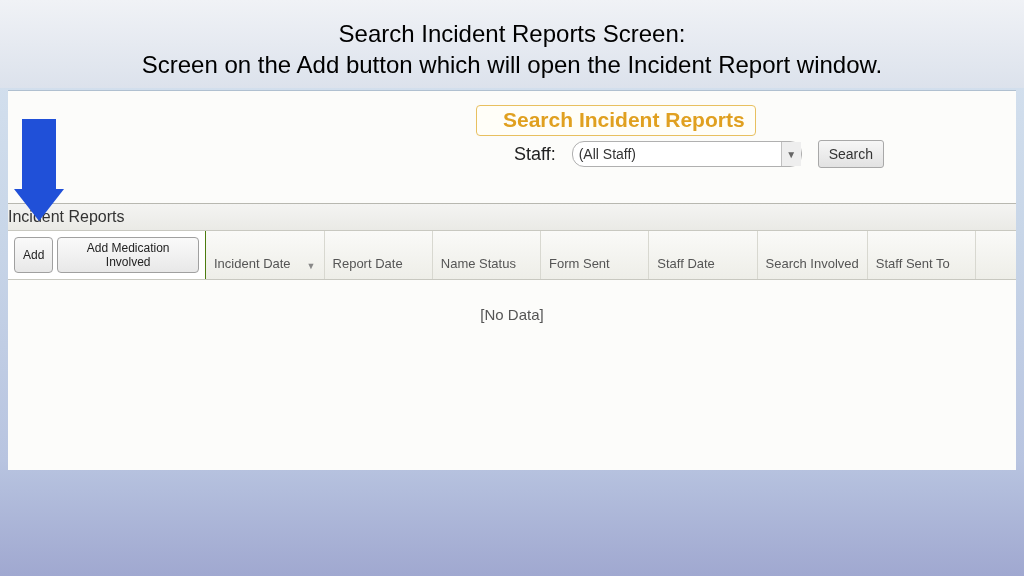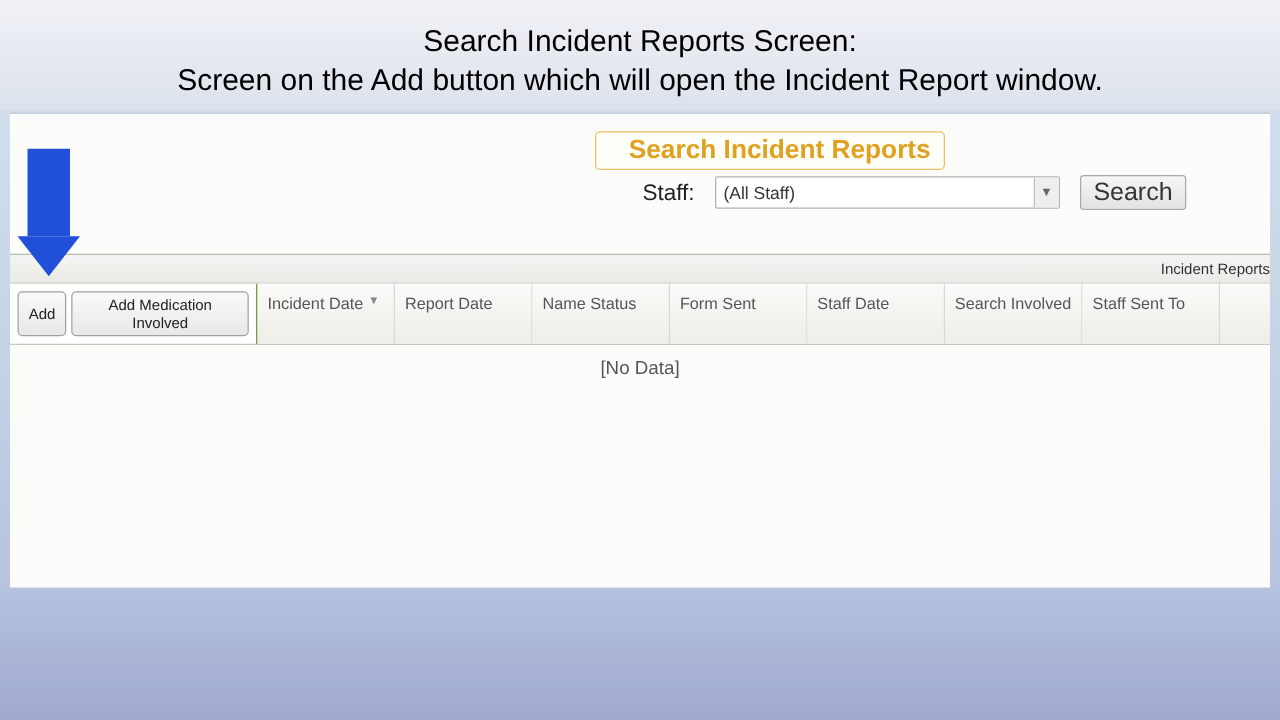--- a/index.html
+++ b/index.html
@@ -50,50 +50,50 @@
     display: flex;
     align-items: center;
     gap: 16px;
     padding-left: 38px;
   }
   .staff-label {
     font-size: 18px;
     color: #222;
   }
   .staff-select {
-    width: 276px;
+    width: 230px;
     height: 26px;
     border: 1px solid #b0b0b0;
     background: #fff;
     display: flex;
     align-items: center;
     justify-content: space-between;
     padding: 0 0 0 6px;
     font-size: 14px;
     color: #333;
-    border-radius: 2px;
+    border-radius: 12px;
   }
   .staff-select .chev {
     width: 20px;
     height: 24px;
     border-left: 1px solid #c0c0c0;
     background: #eee;
     display: flex;
     align-items: center;
     justify-content: center;
     font-size: 10px;
     color: #666;
   }
   .search-btn {
     height: 28px;
     padding: 0 10px;
     border: 1px solid #a8a8a8;
     border-radius: 3px;
     background: linear-gradient(180deg,#f6f6f6,#e2e2e2);
-    font-size: 20px;
+    font-size: 14px;
     color: #333;
     cursor: pointer;
   }
   .arrow {
     position: absolute;
     left: 6px;
     top: 28px;
     width: 50px;
     height: 110px;
     z-index: 5;
@@ -114,22 +114,22 @@
   .grid-area {
     position: absolute;
     top: 112px;
     left: 0;
     right: 0;
   }
   .grid-title-bar {
     background: linear-gradient(180deg,#f4f4f2,#eaeae6);
     border-top: 1px solid #b8b8b0;
     border-bottom: 1px solid #c8c8c0;
-    text-align: right;
-    font-size: 12px;
+    text-align: left;
+    font-size: 16px;
     color: #333;
     padding: 4px 0;
   }
   .toolbar-row {
     display: flex;
     align-items: stretch;
     border-bottom: 1px solid #c8c8c0;
     background: #fff;
   }
   .btn-cell {
@@ -148,33 +148,34 @@
     cursor: pointer;
   }
   .col-head {
     flex: 1;
     padding: 8px 8px;
     font-size: 13px;
     color: #555;
     border-right: 1px solid #d8d8d0;
     background: linear-gradient(180deg,#fafaf8,#eeeee8);
     display: flex;
-    align-items: flex-start;
-    gap: 4px;
+    align-items: flex-end;
+    gap: 16px;
     white-space: nowrap;
   }
   .col-head .sort {
     font-size: 9px;
     color: #888;
   }
   .no-data {
     text-align: center;
     padding: 10px 0;
     font-size: 15px;
     color: #555;
+    margin-top: 16px;
   }
 </style>
 </head>
 <body>
 
 <div class="slide-header">
   <div>Search Incident Reports Screen:</div>
   <div>Screen on the Add button which will open the Incident Report window.</div>
 </div>
 

